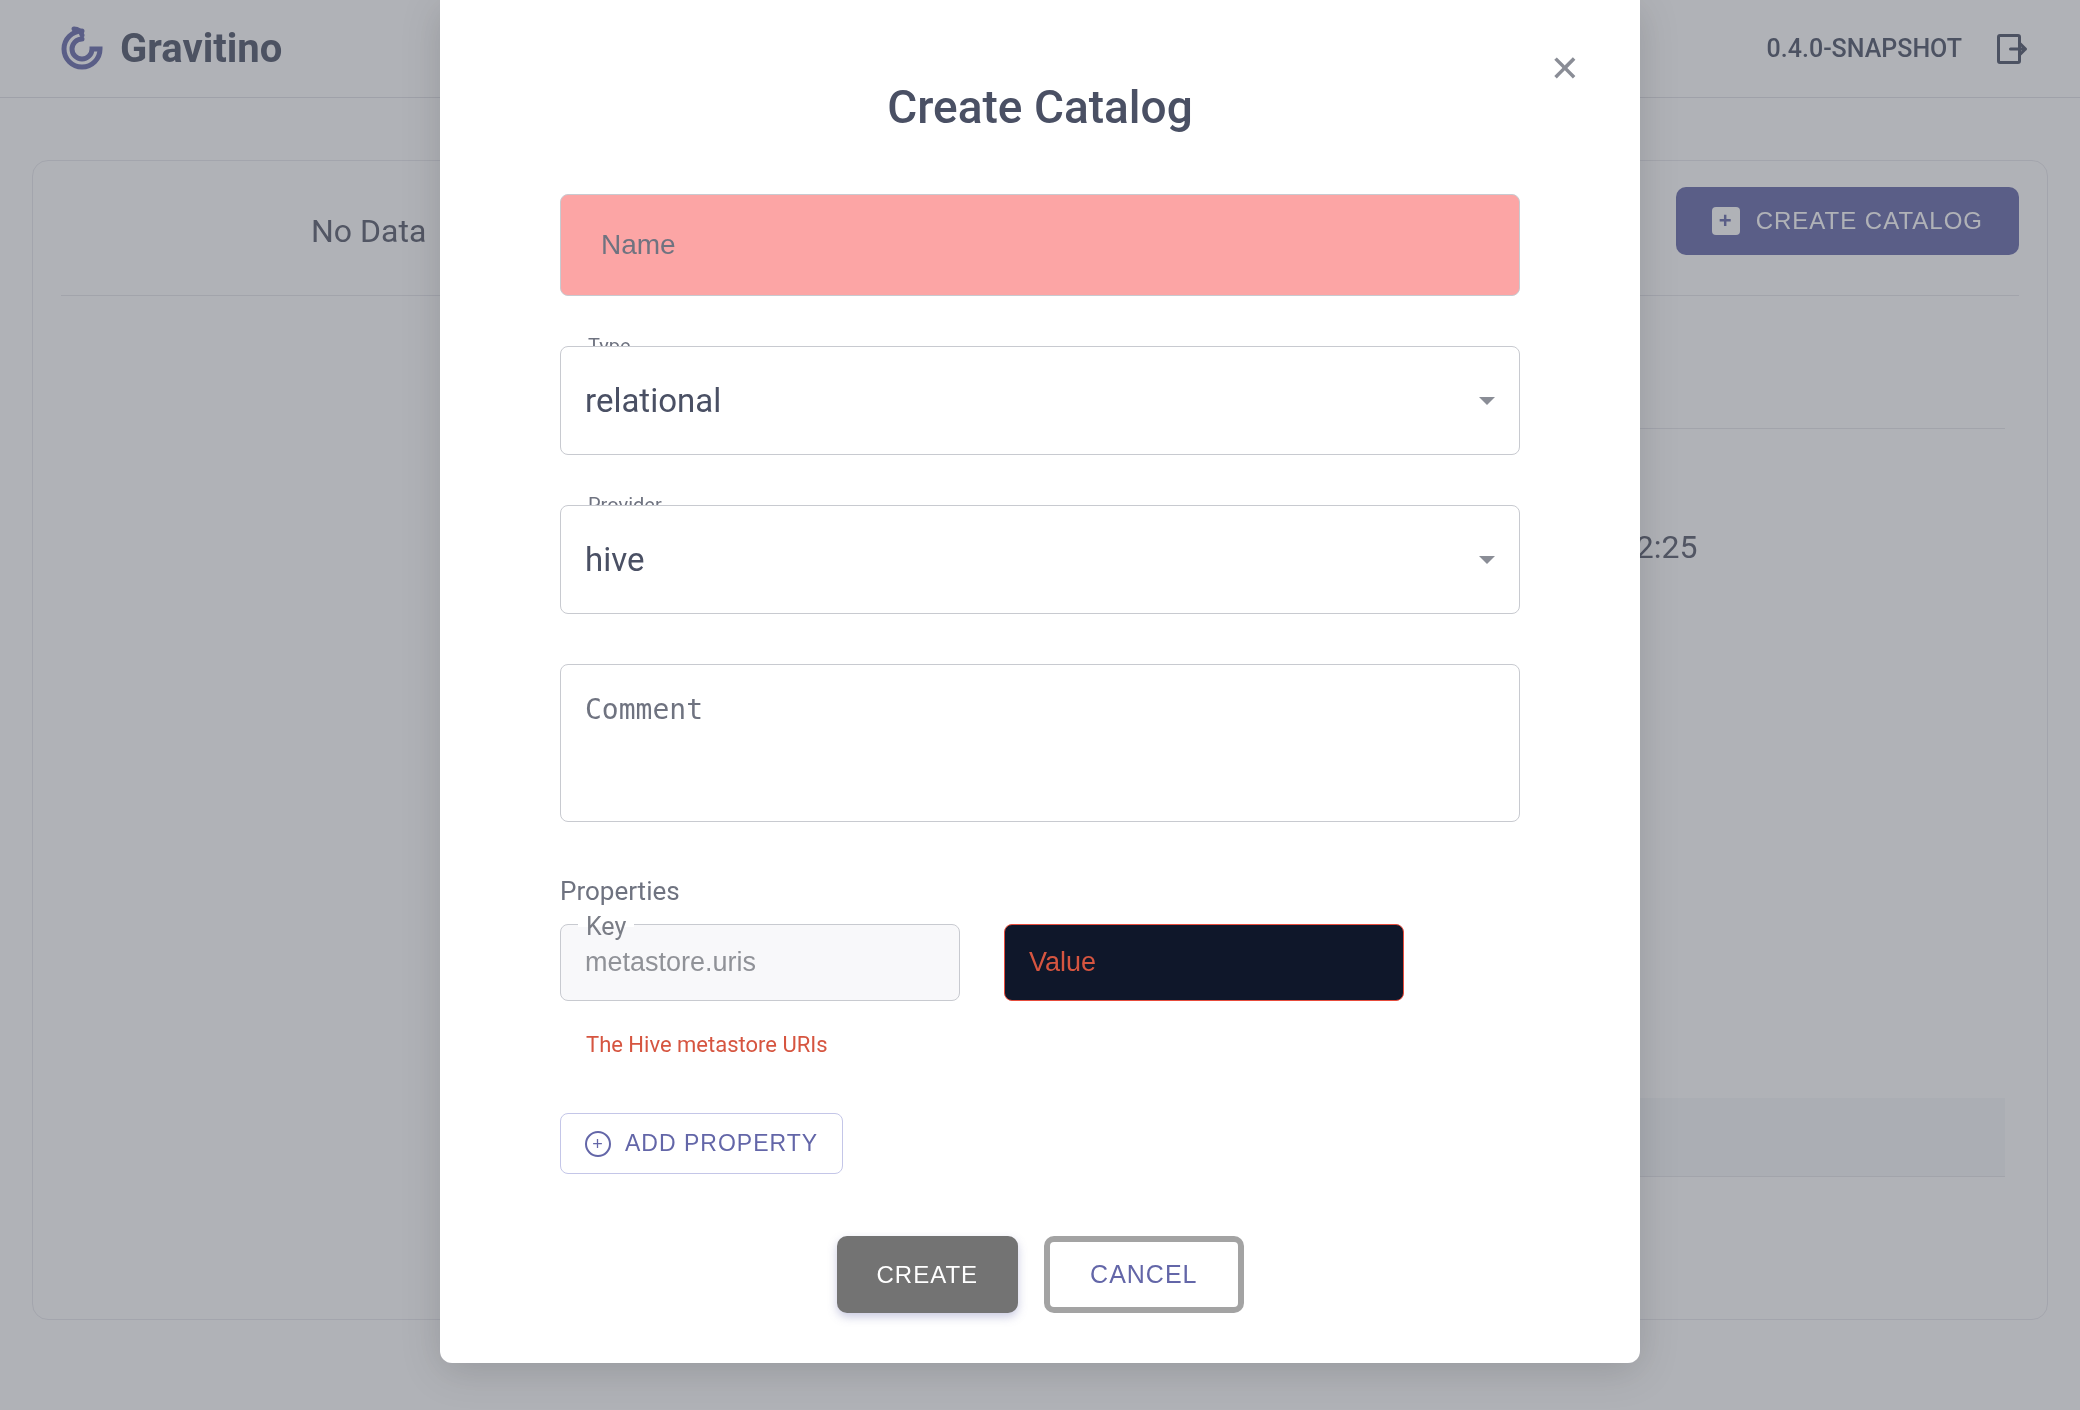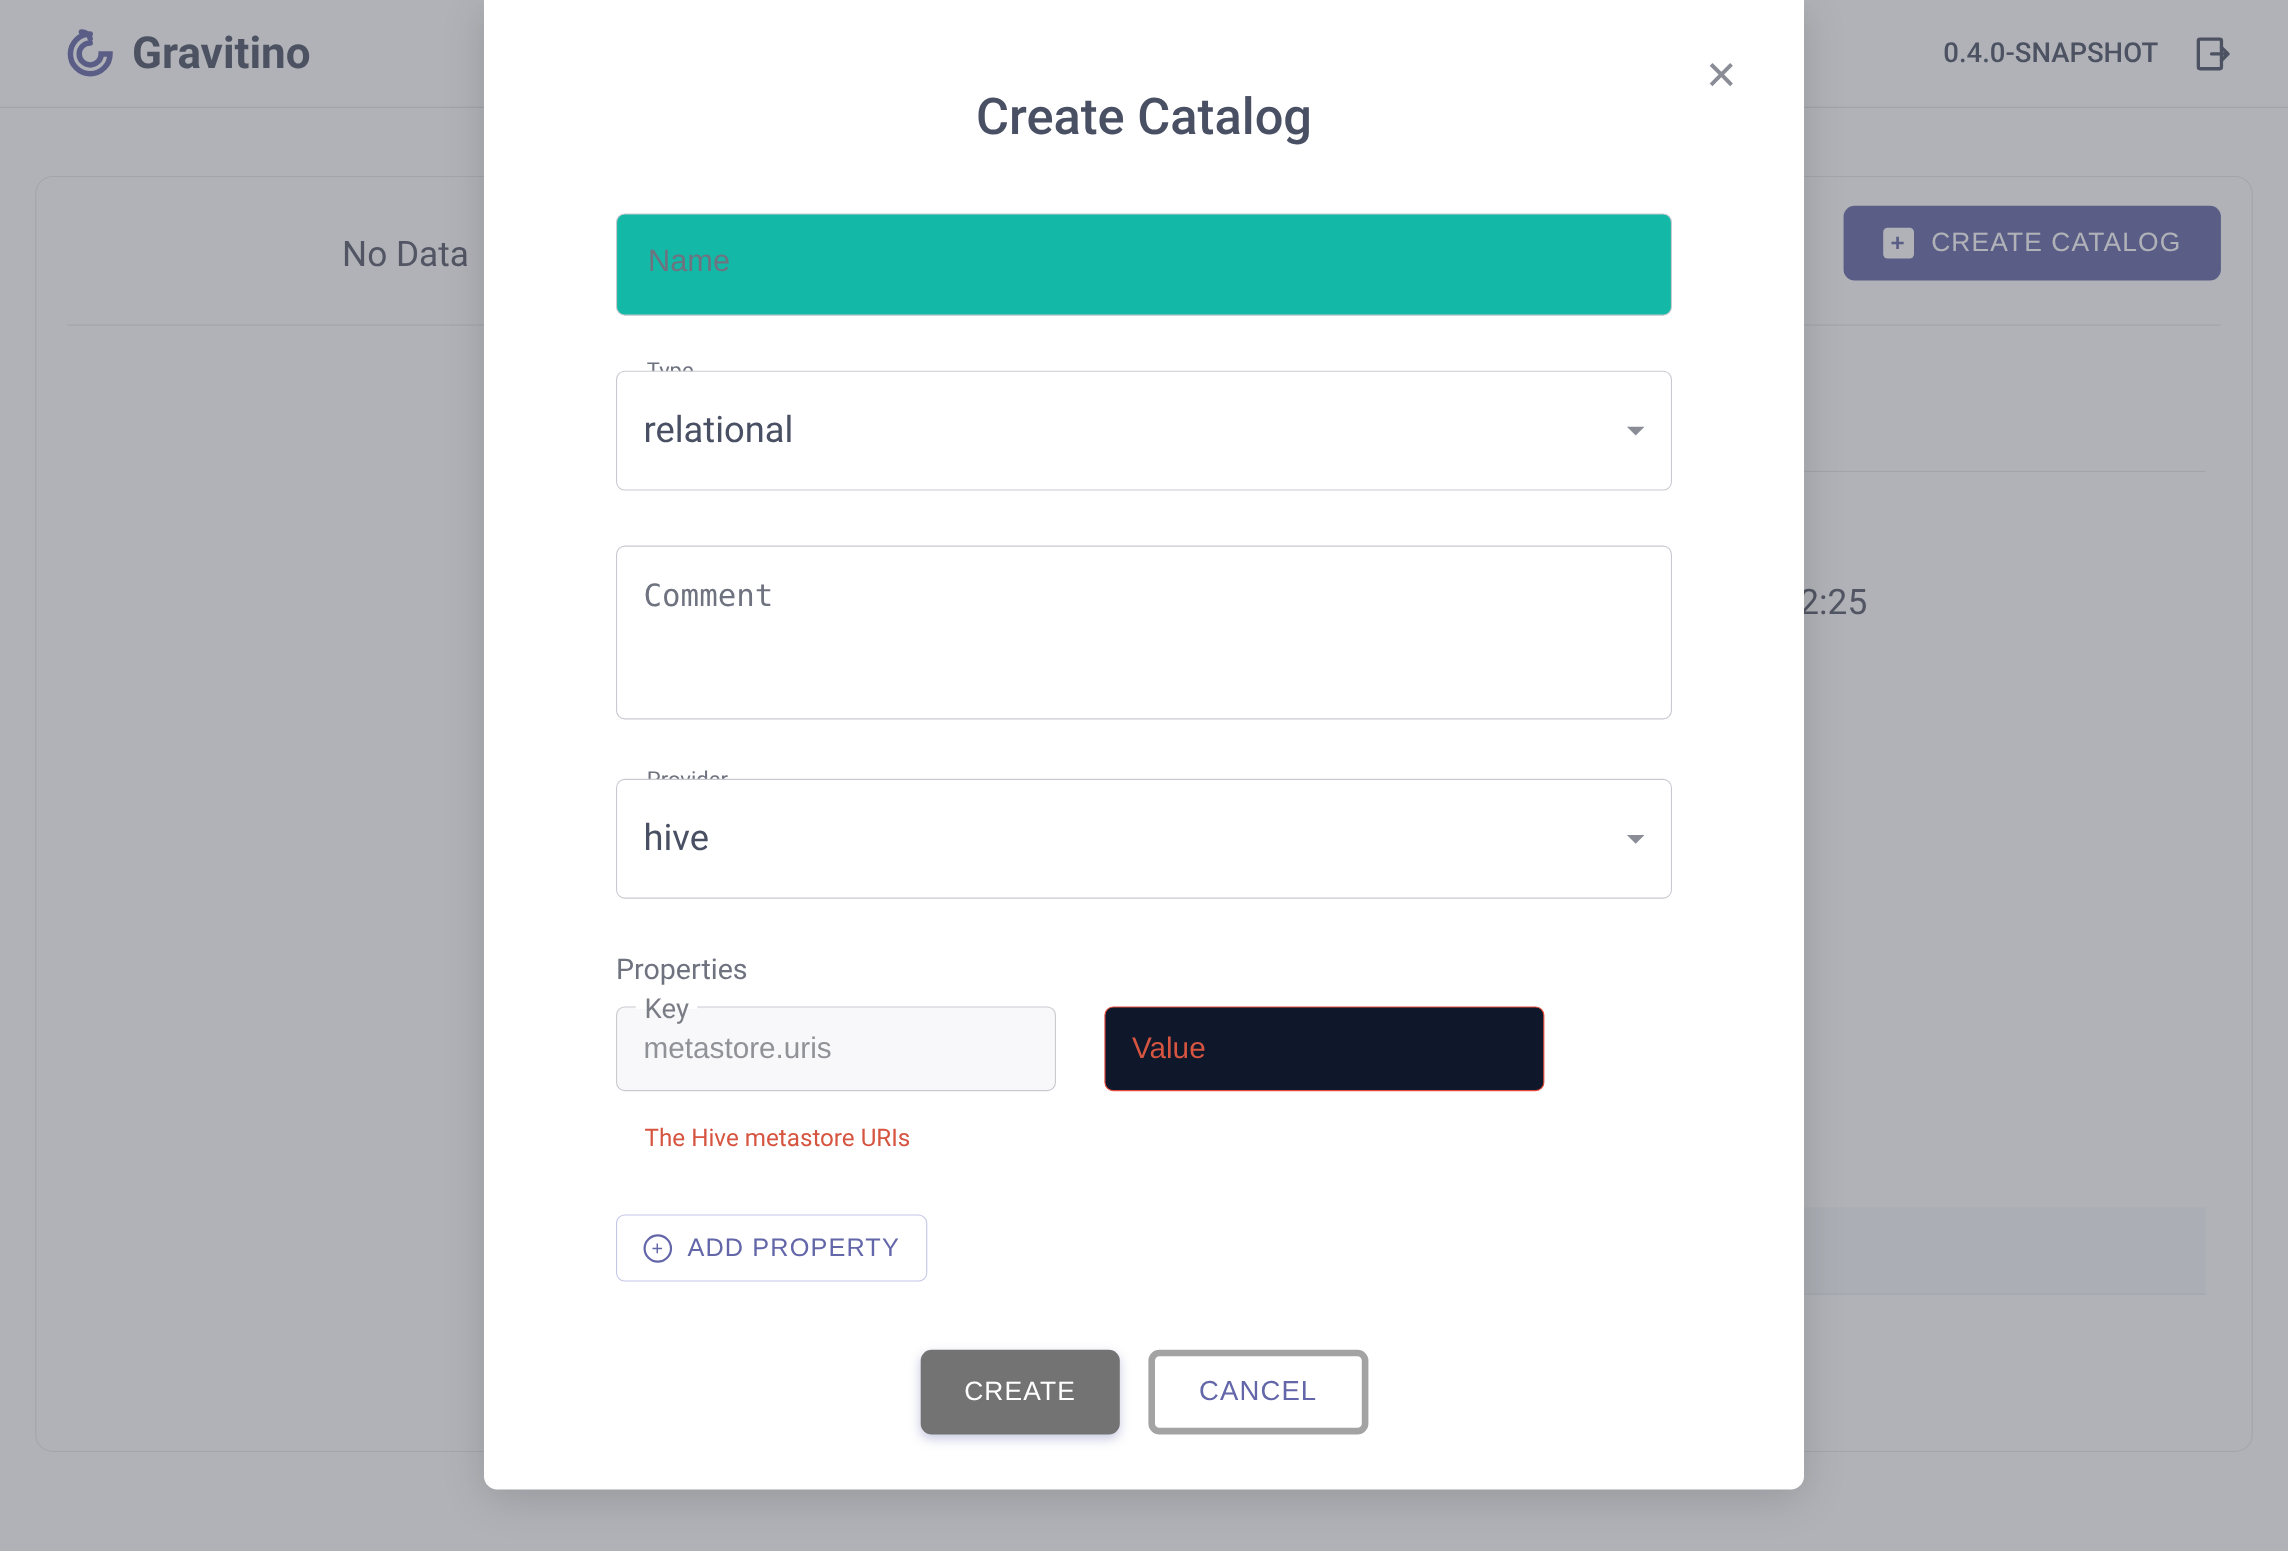--- a/index.html
+++ b/index.html
@@ -176,24 +176,24 @@
     
     .form-field {
       position: relative;
       margin-bottom: 50px;
     }
     
     .form-input {
       width: 100%;
       border: 1px solid #c8cad0;
       border-radius: 8px;
-      padding: 34px 28px;
-      font-size: 20px;
-      color: #4a5064;
-      background: #14b8a6;
+      padding: 34px 40px;
+      font-size: 28px;
+      color: #4a5064;
+      background: #fca5a5;
       outline: none;
     }
     
     .form-input::placeholder {
       color: #6f7380;
       font-size: 28px;
     }
     
     .form-textarea {
       width: 100%;
@@ -451,29 +451,29 @@
 
   <div class="form-field">
     <span class="float-label">Type</span>
     <div class="form-select">
       <span class="select-value">relational</span>
       <span class="dropdown-icon"></span>
     </div>
   </div>
 
   <div class="form-field">
-    <textarea class="form-textarea" placeholder="Comment" style=""></textarea>
-  </div>
-
-  <div class="form-field">
     <span class="float-label">Provider</span>
     <div class="form-select">
       <span class="select-value">hive</span>
       <span class="dropdown-icon"></span>
     </div>
+  </div>
+
+  <div class="form-field">
+    <textarea class="form-textarea" placeholder="Comment" style=""></textarea>
   </div>
 
   <div class="properties-label">Properties</div>
 
   <div class="property-row">
     <div class="property-key-wrap">
       <span class="property-key-small-label">Key</span>
       <input type="text" class="property-key-input" placeholder="metastore.uris" style="">
     </div>
     <div class="property-value-wrap">

